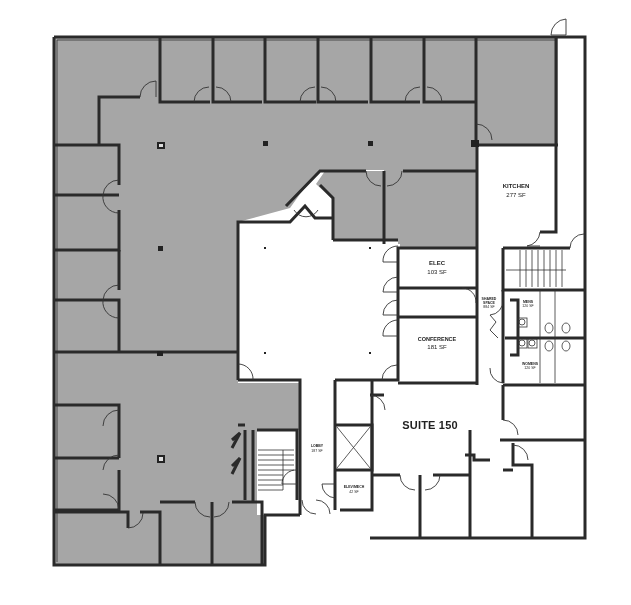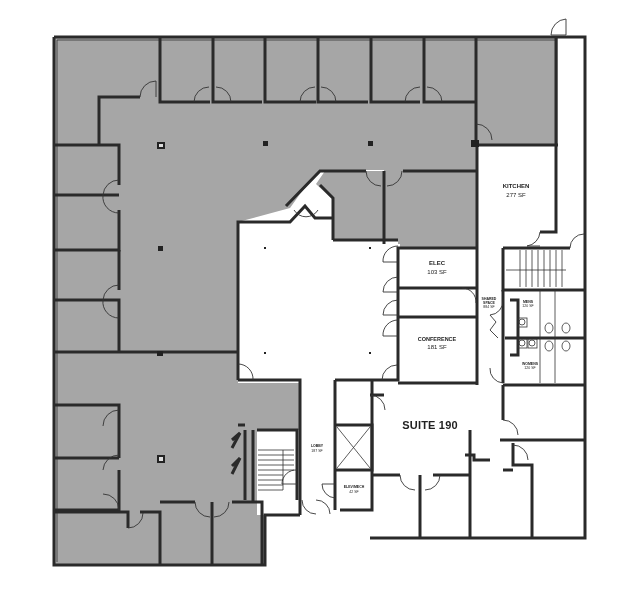--- a/index.html
+++ b/index.html
@@ -196,21 +196,21 @@
     <rect class="col" x="369" y="247" width="2" height="2"></rect>
     <rect class="col" x="157" y="351" width="6" height="5"></rect>
     <rect class="col" x="264" y="352" width="2" height="2"></rect>
     <rect class="col" x="369" y="352" width="2" height="2"></rect>
     <rect class="col" x="157" y="455" width="8" height="8"></rect>
     <rect x="159" y="457" width="4" height="4" fill="#ddd"></rect>
   </g>
 </svg>
 
 <div class="labels">
-  <div class="suite-title" style="left:430px; top:419px;">SUITE 190</div>
+  <div class="suite-title" style="left:430px; top:419px;">SUITE 150</div>
 
   <div class="room-label" style="left:516px; top:183px; font-size:6px;">
     <span class="nm">KITCHEN</span>
     <span class="sf" style="margin-top:2px;">277 SF</span>
   </div>
 
   <div class="room-label" style="left:437px; top:260px; font-size:6px;">
     <span class="nm">ELEC</span>
     <span class="sf" style="margin-top:2px;">103 SF</span>
   </div>

